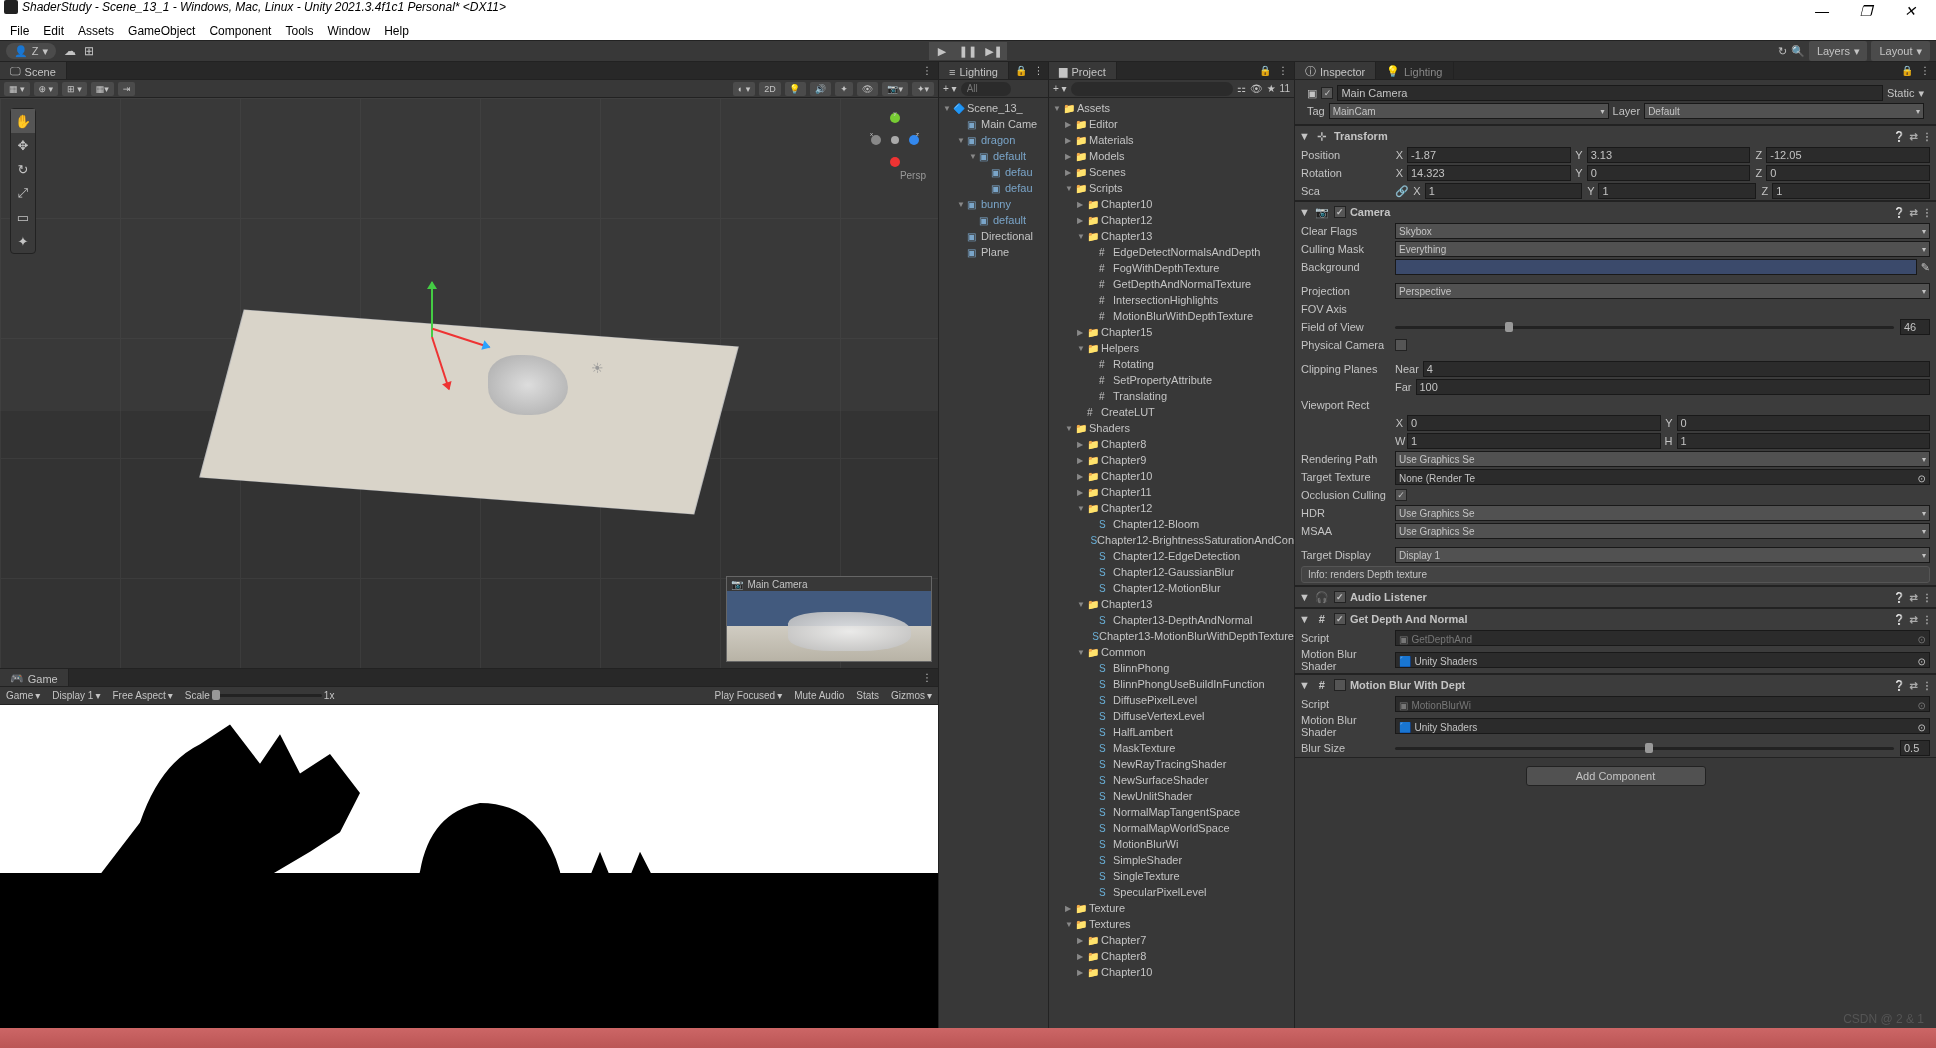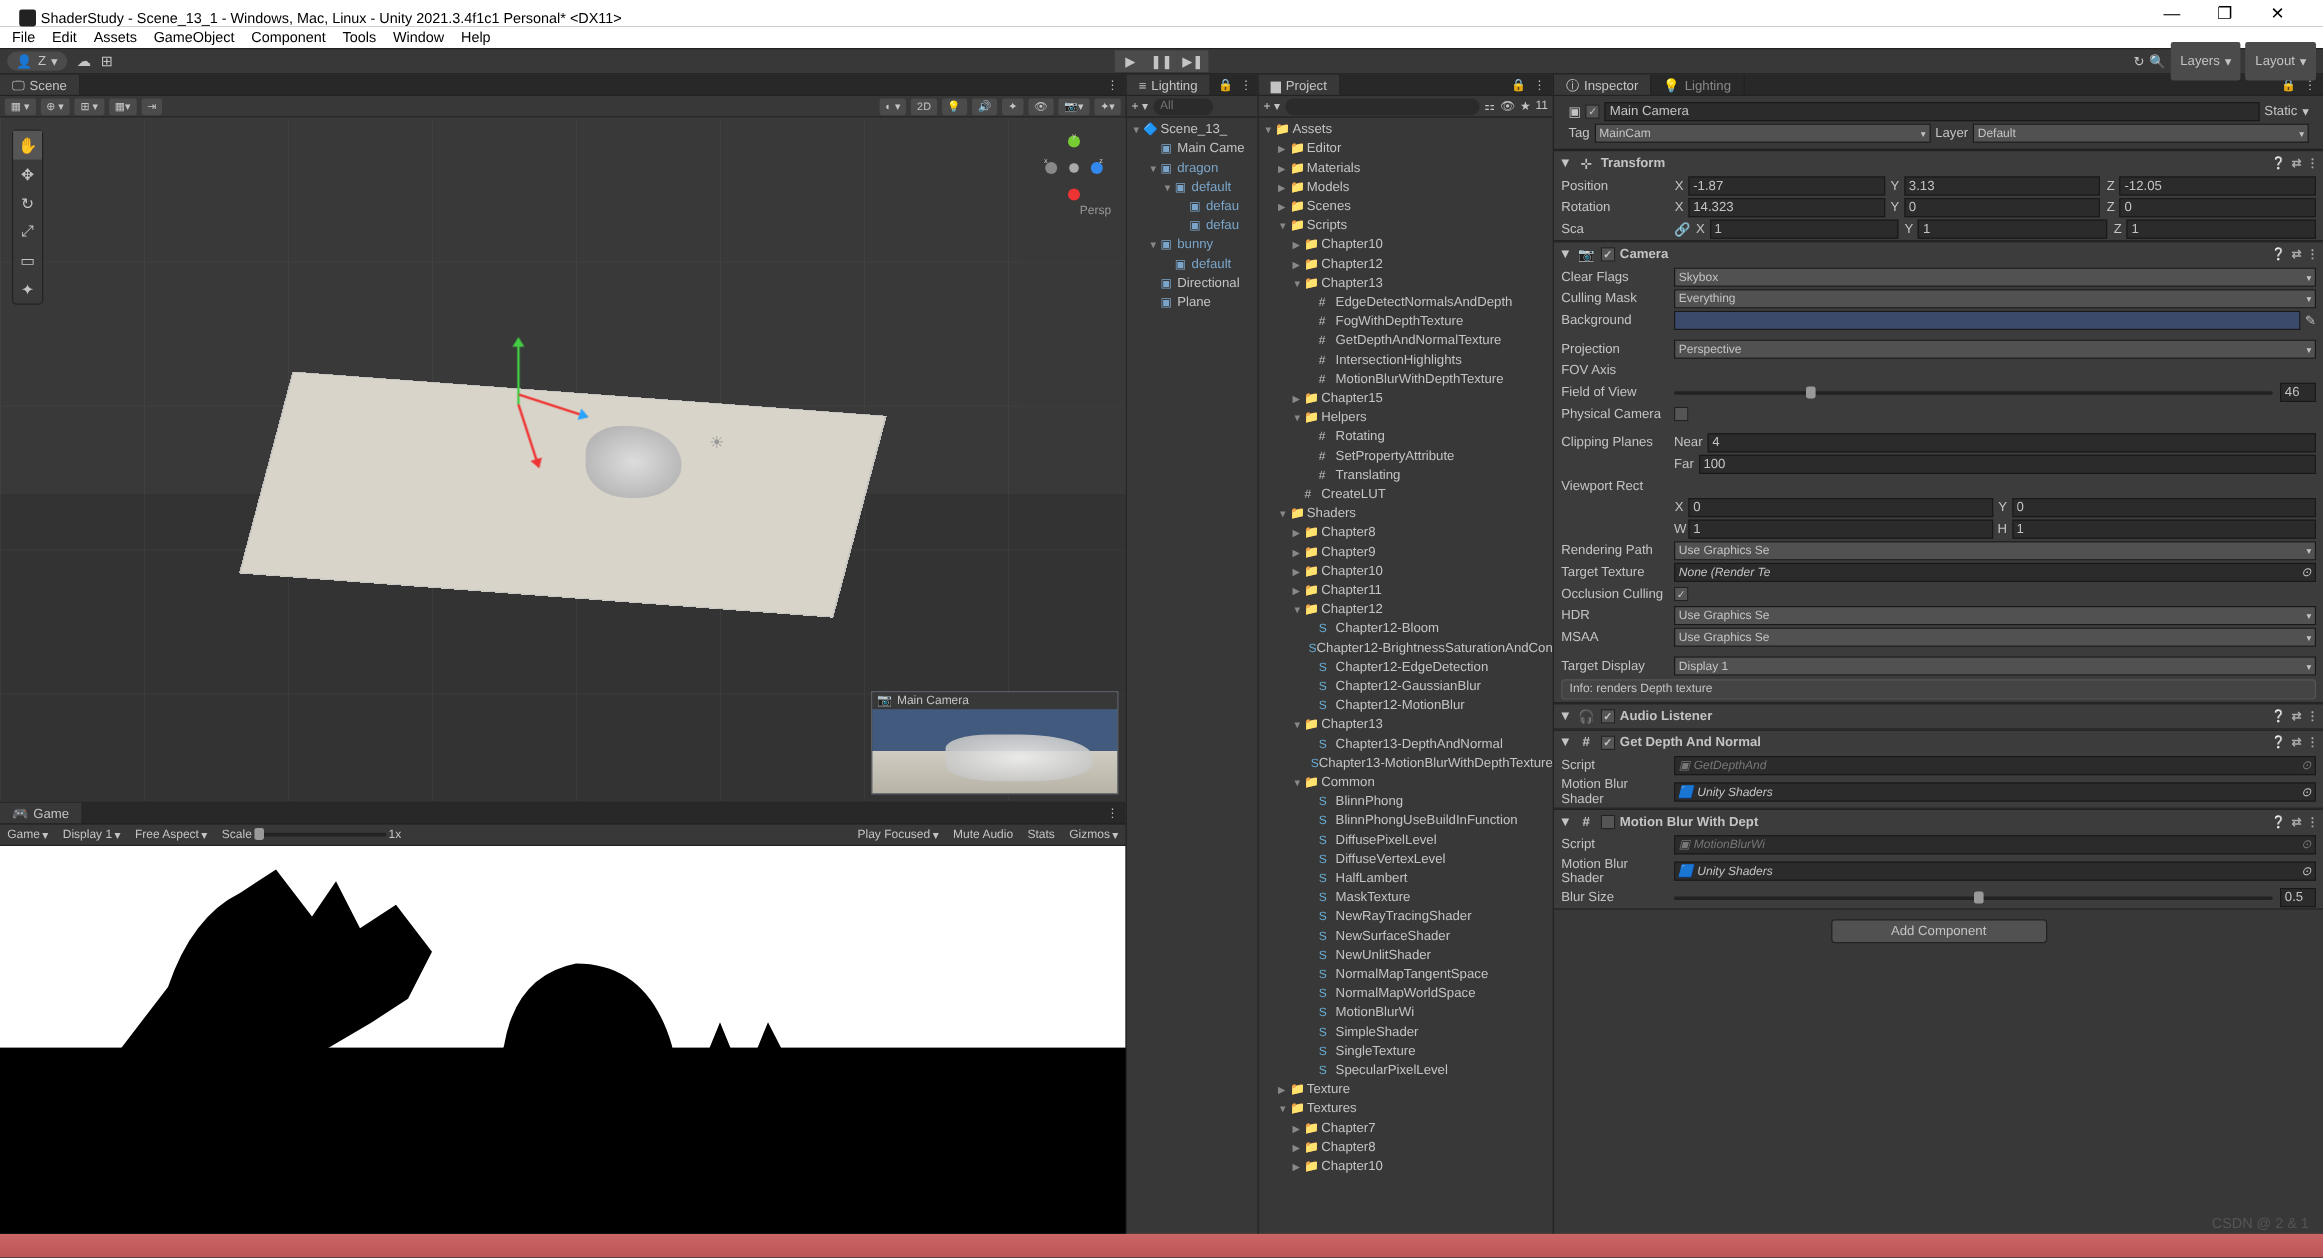--- a/index.html
+++ b/index.html
@@ -1,35 +1,35 @@
 <!DOCTYPE html>
 <html><head>
 <meta charset="utf-8">
 <style>
 * { margin: 0; padding: 0; box-sizing: border-box; font-family: "Segoe UI", Arial, sans-serif; user-select: none; }
 body { background: #383838; color: #c4c4c4; font-size: 11px; overflow: hidden; width: 1936px; height: 1048px; }
 
 
-.titlebar { height: 22px; background: #fff; color: #000; display: flex; align-items: flex-end; padding: 0 16px; }
+.titlebar { height: 22px; background: #fff; color: #000; display: flex; align-items: flex-start; padding: 0 4px; font-style: italic; }
 .titlebar .logo { width: 14px; height: 14px; background: #222; border-radius: 2px; margin-right: 4px; }
 .titlebar .title { flex: 1; font-size: 12px; }
 .titlebar .win-btn { width: 44px; height: 22px; display: flex; align-items: center; justify-content: center; font-size: 14px; cursor: default; }
 
 
 .menubar { height: 18px; background: #fff; color: #000; display: flex; align-items: center; padding: 0 4px; gap: 2px; font-size: 12px; }
 .menubar span { padding: 0 6px; }
 
 
 .toolbar { height: 22px; background: #383838; border-top: 1px solid #222; border-bottom: 1px solid #222; display: flex; align-items: center; padding: 0 6px; position: relative; }
 .toolbar .acct { background: #4b4b4b; border-radius: 10px; height: 16px; padding: 0 8px; display: flex; align-items: center; gap: 4px; }
 .toolbar .cloud { margin-left: 8px; font-size: 12px; }
 .toolbar .play-group { position: absolute; left: 50%; transform: translateX(-50%); display: flex; gap: 0; }
 .toolbar .play-group .pbtn { width: 26px; height: 18px; background: #4b4b4b; display: flex; align-items: center; justify-content: center; }
 .toolbar .right-group { position: absolute; right: 6px; display: flex; gap: 4px; align-items: center; }
-.toolbar .pill { background: #4b4b4b; border-radius: 2px; padding: 1px 8px; height: 32px; display: flex; align-items: center; gap: 4px; }
+.toolbar .pill { background: #4b4b4b; border-radius: 2px; padding: 1px 8px; height: 20px; display: flex; align-items: center; gap: 4px; }
 
 
 .main { display: flex; height: calc(100% - 62px - 20px); }
 .left-col { width: 938px; display: flex; flex-direction: column; }
 .hierarchy-col { width: 110px; background: #383838; border-left: 1px solid #222; display: flex; flex-direction: column; }
 .project-col { width: 246px; background: #383838; border-left: 1px solid #222; display: flex; flex-direction: column; }
 .inspector-col { flex: 1; background: #383838; border-left: 1px solid #222; display: flex; flex-direction: column; overflow: hidden; }
 
 
 .panel-tabs { height: 18px; background: #282828; display: flex; align-items: stretch; border-bottom: 1px solid #222; }
@@ -92,21 +92,21 @@
 .insp-row .label-s { width: 8px; flex-shrink: 0; text-align: right; }
 .insp-row input[type=text] { background: #2b2b2b; border: 1px solid #191919; color: #c4c4c4; height: 16px; padding: 0 3px; font-size: 11px; width: 40px; flex: 1; min-width: 30px; }
 .insp-row select, .dd-field { background: #515151; border: 1px solid #191919; color: #c4c4c4; height: 16px; font-size: 10px; flex: 1; padding: 0 3px; display: flex; align-items: center; justify-content: space-between; }
 .dd-field::after { content: '▾'; font-size: 8px; }
 .insp-section { background: #3c3c3c; border-top: 1px solid #222; border-bottom: 1px solid #222; }
 .insp-section-hdr { height: 20px; display: flex; align-items: center; padding: 0 4px; gap: 4px; font-weight: bold; font-size: 11px; }
 .insp-section-hdr .comp-icon { width: 16px; height: 16px; display: flex; align-items: center; justify-content: center; font-size: 11px; }
 .insp-section-hdr .opts { margin-left: auto; display: flex; gap: 4px; font-size: 10px; color: #aaa; }
 .chk { width: 12px; height: 12px; background: #555; border: 1px solid #222; display: inline-flex; align-items: center; justify-content: center; font-size: 9px; }
 .chk.on::after { content: '✓'; }
-.obj-field { background: #2b2b2b; border: 1px solid #191919; color: #c4c4c4; height: 16px; flex: 1; padding: 0 3px; display: flex; align-items: center; gap: 3px; font-size: 10px; font-style: italic; }
+.obj-field { background: #2b2b2b; border: 1px solid #191919; color: #c4c4c4; height: 16px; flex: 1; padding: 0 3px; display: flex; align-items: flex-end; gap: 3px; font-size: 10px; }
 .obj-field::after { content: '⊙'; margin-left: auto; }
 .slider-row { display: flex; align-items: center; flex: 1; gap: 6px; justify-content: center; }
 .slider-track { flex: 1; height: 3px; background: #222; border-radius: 2px; position: relative; }
 .slider-thumb { position: absolute; width: 8px; height: 10px; background: #999; border-radius: 2px; top: -4px; }
 .add-comp-btn { margin: 8px auto; width: 180px; height: 20px; background: #515151; border: 1px solid #222; display: flex; align-items: center; justify-content: center; border-radius: 3px; }
 .info-row { background: #444; border: 1px solid #555; border-radius: 3px; margin: 2px 6px; padding: 2px 6px; font-size: 10px; }
 
 
 .statusbar { height: 20px; background: linear-gradient(#c66, #b55); color: #fff; display: flex; align-items: center; padding: 0 8px; font-size: 10px; }
 .watermark { position: absolute; right: 12px; bottom: 22px; color: #555; font-size: 12px; z-index: 10; }

